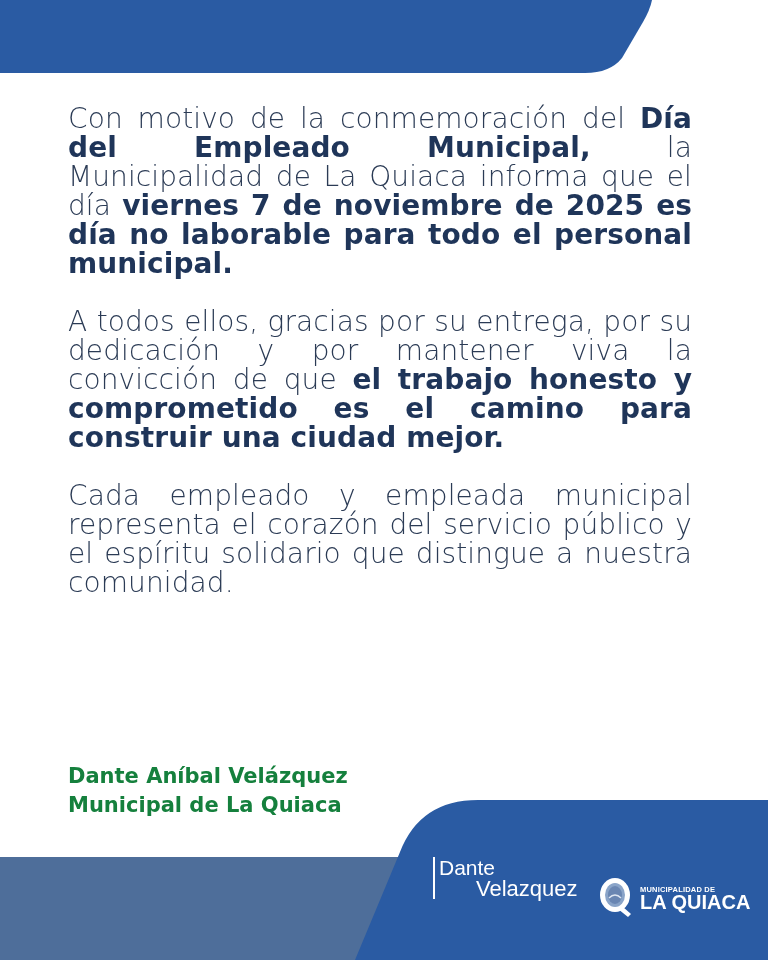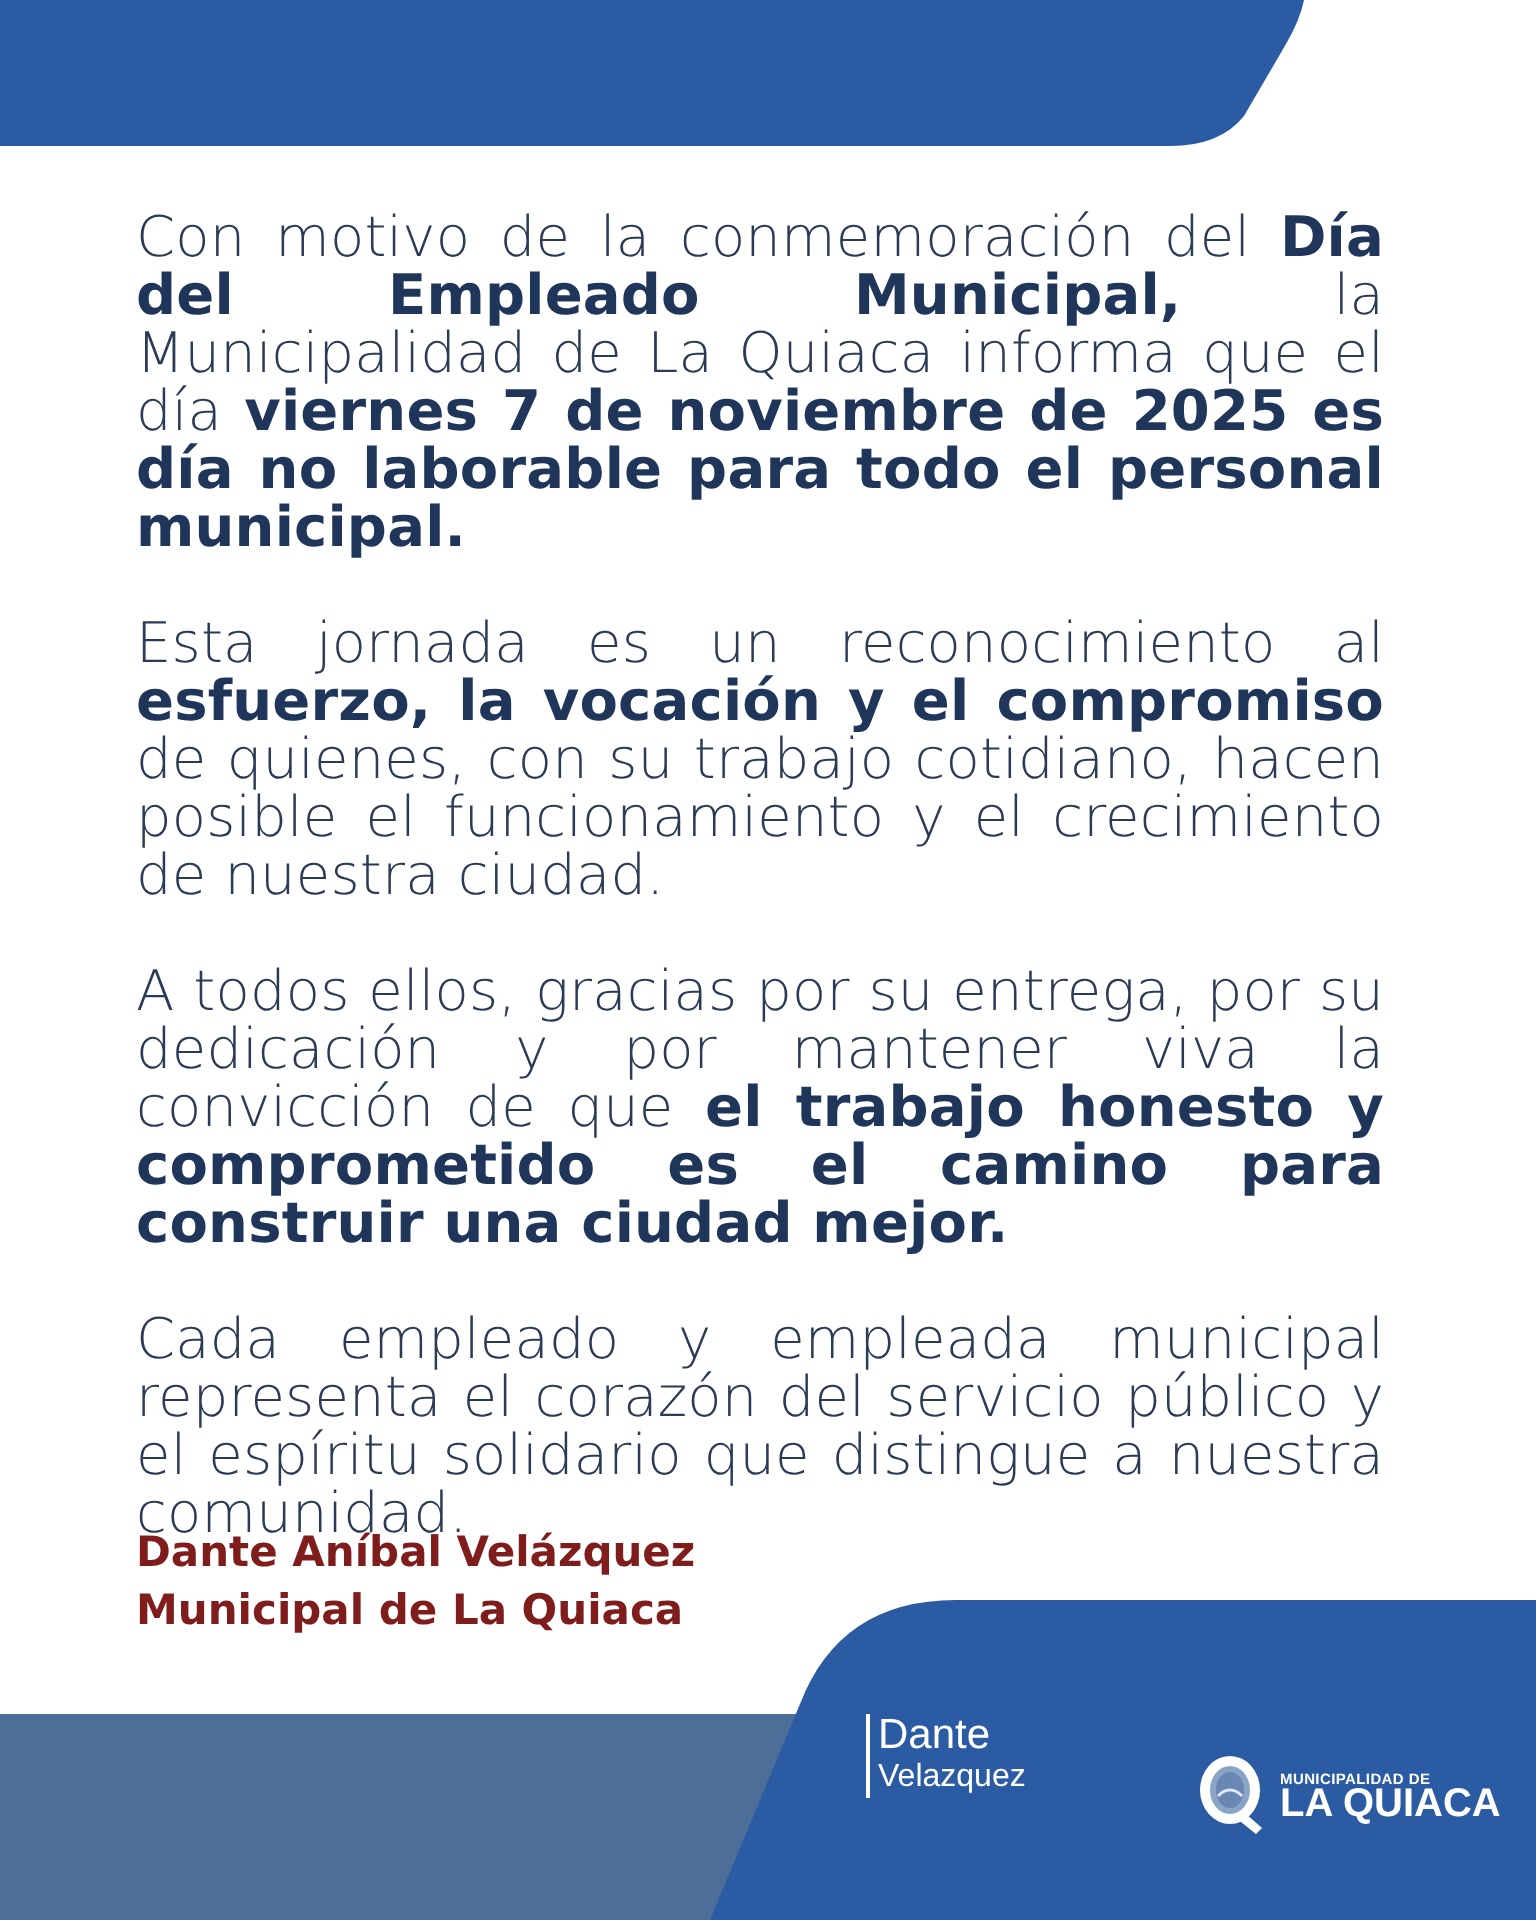--- a/index.html
+++ b/index.html
@@ -1,47 +1,46 @@
 <!DOCTYPE html>
 <html><head>
 <meta charset="utf-8">
 <style>
   html, body { margin:0; padding:0; }
   body { width:768px; height:960px; position:relative; overflow:hidden; background:#ffffff; font-family:"DejaVu Sans", sans-serif; }
   .shape { position:absolute; left:0; top:0; }
   .content { position:absolute; left:68px; top:104px; width:624px; color:#2b3b55; }
   .para { font-size:28px; line-height:29px; text-align:justify; margin:0 0 29px 0; letter-spacing:0.1px; font-weight:300; }
   .para b { font-weight:bold; color:#1f3559; }
-  .sig { position:absolute; left:68px; top:762px; font-size:21px; line-height:29px; font-weight:bold; color:#7f1d1d; }
+  .sig { position:absolute; left:68px; top:762px; font-size:21px; line-height:29px; font-weight:bold; color:#15803d; }
   .brand1 { position:absolute; left:433px; top:857px; color:#ffffff; display:flex; align-items:stretch; }
   .brand1 .bar { width:2px; background:#fff; margin-right:4px; }
   .brand1 .txt { font-family:"Liberation Sans", sans-serif; line-height:21px; }
   .brand1 .l1 { font-size:21px; font-weight:normal; display:block; }
-  .brand1 .l2 { font-size:16px; display:block; }
+  .brand1 .l2 { font-size:22px; display:block;margin-left:37px; }
   .brand2 { position:absolute; left:598px; top:876px; display:flex; align-items:center; color:#fff; }
   .qlogo { width:36px; height:42px; position:relative; margin-right:6px; }
   .b2txt { font-family:"Liberation Sans", sans-serif; }
   .b2l1 { font-size:7.5px; font-weight:bold; display:block; letter-spacing:0.2px; }
   .b2l2 { font-size:20px; font-weight:bold; display:block; line-height:16px; }
 </style>
 </head>
 <body>
 
 <svg class="shape" width="768" height="80" viewBox="0 0 768 80">
   <path d="M0 0 H652 Q650 10 643 22 L622 58 Q610 73 585 73 H0 Z" fill="#2a5ba3"></path>
 </svg>
 
 <svg class="shape" width="768" height="960" viewBox="0 0 768 960" style="top:0;">
   <rect x="0" y="857" width="420" height="103" fill="#4e6e9a"></rect>
   <path d="M355 960 L400 852 Q420 800 478 800 H768 V960 Z" fill="#2a5ba3"></path>
 </svg>
 
 <div class="content">
   <p class="para"><span>Con motivo de la conmemoración del </span><b>Día del Empleado Municipal,</b><span> la Municipalidad de La Quiaca informa que el día </span><b>viernes 7 de noviembre de 2025 es día no laborable para todo el personal municipal.</b></p>
-  <p class="para"><span>Esta jornada es un reconocimiento al </span><b>esfuerzo, la vocación y el compromiso</b><span> de quienes, con su trabajo cotidiano, hacen posible el funcionamiento y el crecimiento de nuestra ciudad.</span></p>
   <p class="para"><span>A todos ellos, gracias por su entrega, por su dedicación y por mantener viva la convicción de que </span><b>el trabajo honesto y comprometido es el camino para construir una ciudad mejor.</b></p>
   <p class="para"><span>Cada empleado y empleada municipal representa el corazón del servicio público y el espíritu solidario que distingue a nuestra comunidad.</span></p>
 </div>
 
 <div class="sig">
   <div>Dante Aníbal Velázquez</div>
   <div>Municipal de La Quiaca</div>
 </div>
 
 <div class="brand1">

